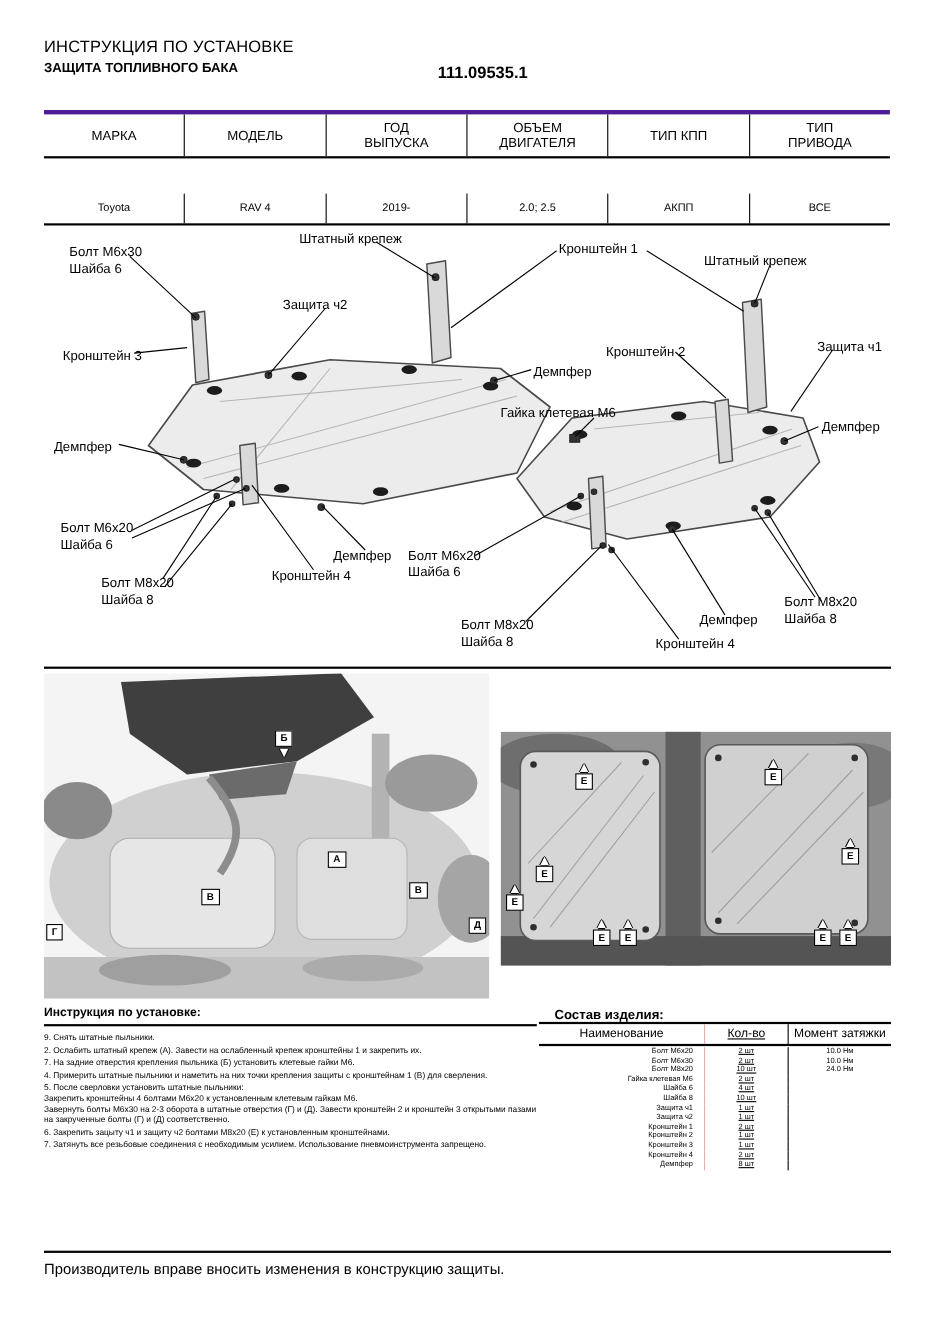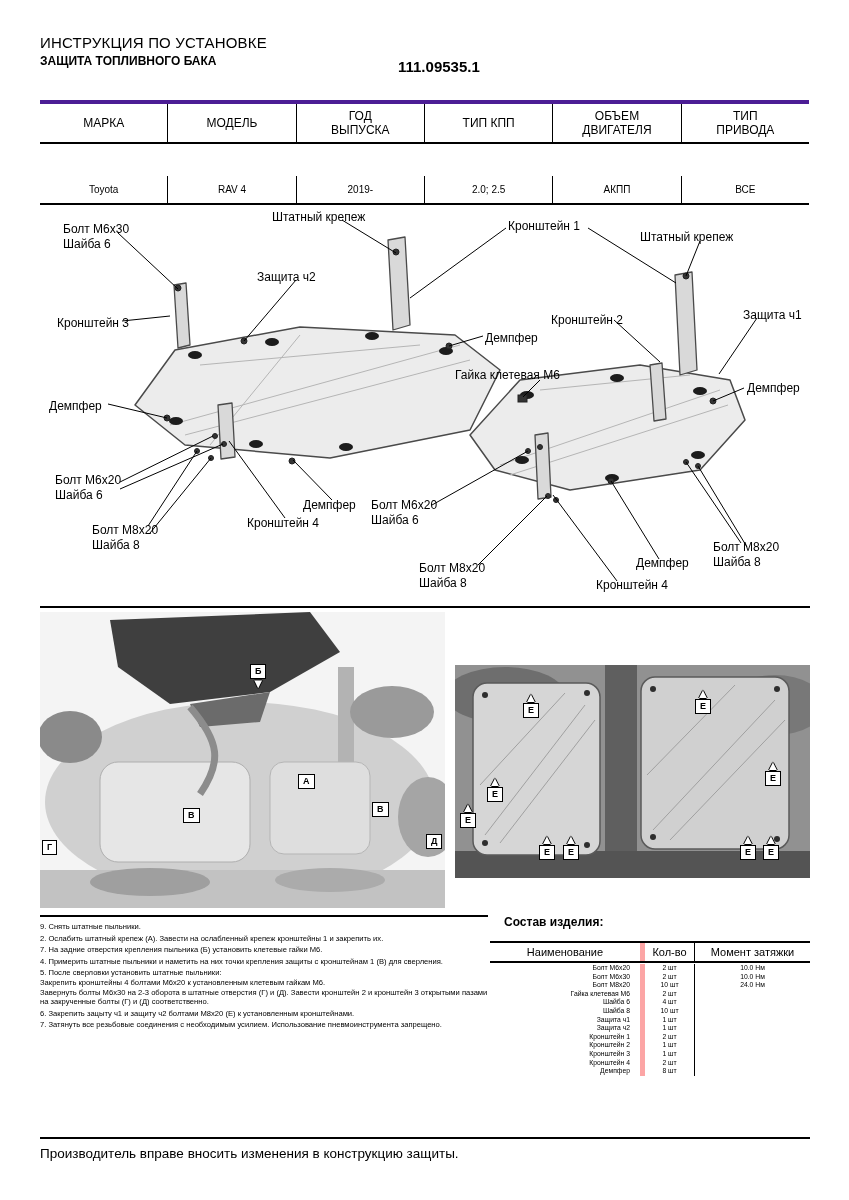--- a/index.html
+++ b/index.html
@@ -38,26 +38,26 @@
   
   .mid-rule { position:absolute; left:40px; top:606px; width:770px; height:2px; background:#000; }
   .footer-rule { position:absolute; left:40px; top:1137px; width:770px; height:2px; background:#000; }
   
   .instructions { position:absolute; left:40px; top:915px; width:448px; }
   .instr-title { font-size:11px; font-weight:bold; margin-bottom:4px; }
   .instr-rule { height:2px; background:#000; margin-bottom:5px; }
   .step { font-size:7.6px; line-height:9.6px; white-space:pre-line; margin-bottom:2px; }
   
   .parts { position:absolute; left:490px; top:915px; width:320px; }
-  .parts-title { font-size:12px; font-weight:bold; padding-left:14px; margin-bottom:12px; }
+  .parts-title { font-size:12px; font-weight:bold; padding-left:14px; margin-bottom:0; }
   .ptable { border-top:2px solid #000; }
   .phead { display:flex; border-bottom:2px solid #000; }
   .pc { box-sizing:border-box; }
   .pc.name { width:150px; }
-  .pc.qty  { width:55px; border-left:5px solid #fca5a5; border-right:1px solid #000; }
+  .pc.qty  { width:77px; border-left:1px solid #fca5a5; border-right:1px solid #000;text-decoration:underline; }
   .pc.tq   { flex:1; }
   .phead .pc { font-size:11px; text-align:center; padding:3px 2px; }
   .prow { display:flex; font-size:6.8px; line-height:8.6px; }
   .prow .name { text-align:right; padding-right:10px; }
   .prow .qty  { text-align:center; }
   .prow .tq   { text-align:center; }
   .pbody { padding-top:1px; }
   
   .footer-l1 { position:absolute; left:40px; top:1146px; font-size:13.5px; }
   .footer-l2 { position:absolute; left:40px; top:1169px; font-size:13.5px; }
@@ -73,23 +73,23 @@
     <div class="hdr-l2">ЗАЩИТА ТОПЛИВНОГО БАКА</div>
   </div>
   <div class="part-no">111.09535.1</div>
 
   <div class="vtable">
     <div class="vrow head">
       <div class="vcell">МАРКА</div>
       <div class="vcell">МОДЕЛЬ</div>
       <div class="vcell">ГОД
 ВЫПУСКА</div>
-      <div class="vcell">ТИП КПП</div>
       <div class="vcell">ОБЪЕМ
 ДВИГАТЕЛЯ</div>
+      <div class="vcell">ТИП КПП</div>
       <div class="vcell">ТИП
 ПРИВОДА</div>
     </div>
     <div class="vrow body">
       <div class="vcell">Toyota</div>
       <div class="vcell">RAV 4</div>
       <div class="vcell">2019-</div>
       <div class="vcell">2.0; 2.5</div>
       <div class="vcell">АКПП</div>
       <div class="vcell">ВСЕ</div>
@@ -326,20 +326,21 @@
       <span class="m-arrow">▲</span>
       <span class="m-box">Е</span>
     </div>
     <div class="marker" style="left:310px;top:96px">
       <span class="m-arrow">▲</span>
       <span class="m-box">Е</span>
     </div>
   </div>
 
   <div class="instructions">
+    <div class="instr-title">Инструкция по установке:</div>
     <div class="instr-rule"></div>
     <div class="step">9. Снять штатные пыльники.</div>
     <div class="step">2. Ослабить штатный крепеж (А). Завести на ослабленный крепеж кронштейны 1 и закрепить их.</div>
     <div class="step">7. На задние отверстия крепления пыльника (Б) установить клетевые гайки М6.</div>
     <div class="step">4. Примерить штатные пыльники и наметить на них точки крепления защиты с кронштейнам 1 (В) для сверления.</div>
     <div class="step">5. После сверловки установить штатные пыльники:
 Закрепить кронштейны 4 болтами М6х20 к установленным клетевым гайкам М6.
 Завернуть болты М6х30 на 2-3 оборота в штатные отверстия (Г) и (Д). Завести  кронштейн 2 и кронштейн 3 открытыми пазами на закрученные болты (Г) и (Д) соответственно.</div>
     <div class="step">6. Закрепить зацыту ч1 и защиту ч2 болтами М8х20 (Е) к установленным кронштейнами.</div>
     <div class="step">7. Затянуть все резьбовые соединения с необходимым усилием. Использование пневмоинструмента запрещено.</div>

